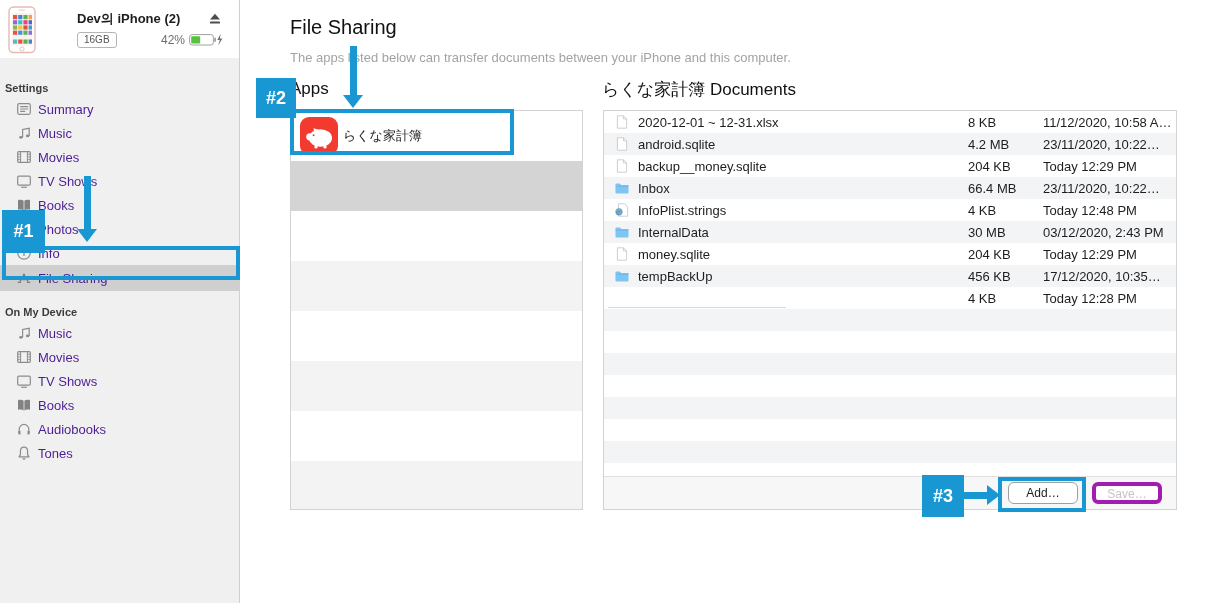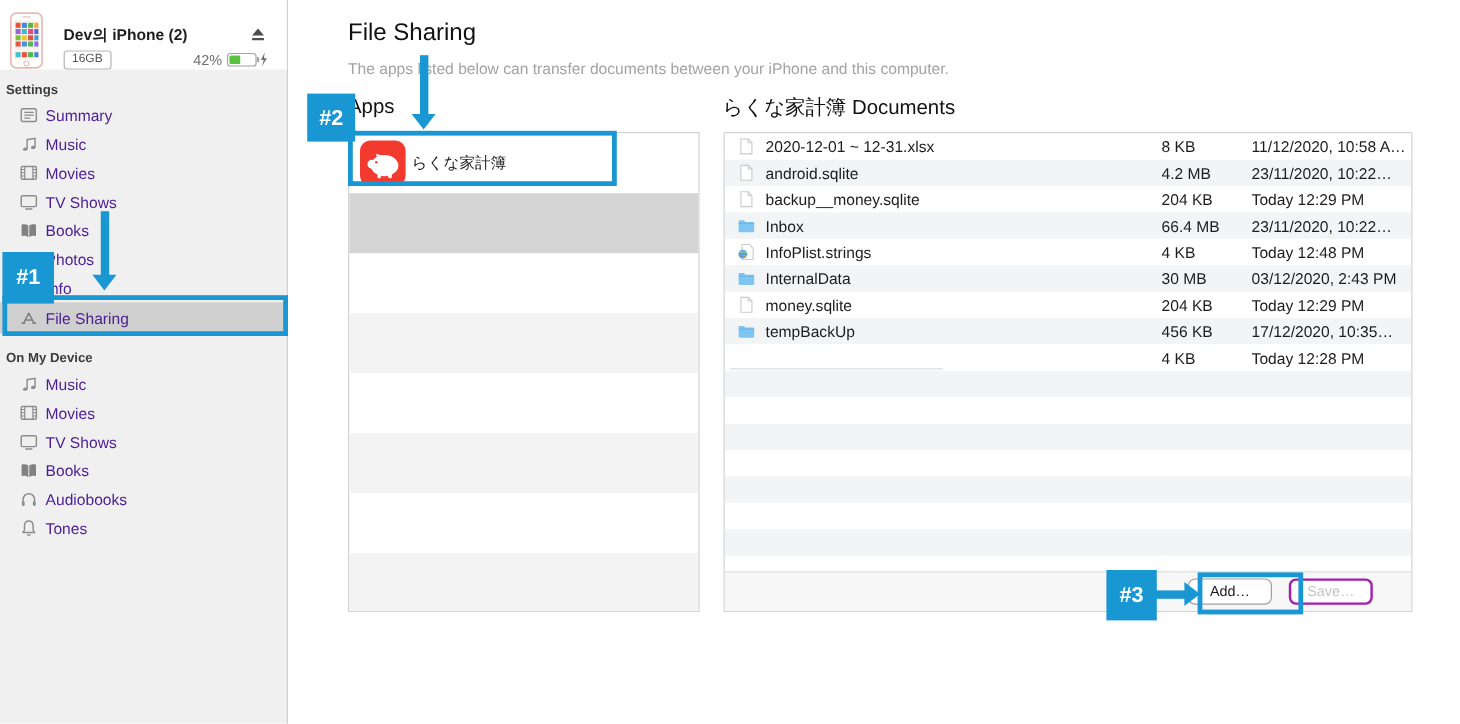--- a/index.html
+++ b/index.html
@@ -5,32 +5,32 @@
   html,body{margin:0;padding:0;}
   body{
     width:1217px;height:603px;position:relative;overflow:hidden;
     background:#ffffff;
     font-family:"Liberation Sans","DejaVu Sans",sans-serif;
     color:#1d1d1f;
     -webkit-font-smoothing:antialiased;
   }
   
   .sidebar{position:absolute;left:0;top:0;width:240px;height:603px;background:#f0f0f0;border-right:1px solid #cfcfcf;box-sizing:border-box;}
-  .device-header{height:58px;background:#ffffff;display:flex;align-items:flex-end;padding:0 16px 0 8px;box-sizing:border-box;}
+  .device-header{height:58px;background:#ffffff;display:flex;align-items:center;padding:0 16px 0 8px;box-sizing:border-box;gap:24px;}
   .device-thumb{width:30px;height:48px;flex:none;margin-top:2px;}
   .device-meta{flex:1;margin-left:15px;min-width:0;}
   .device-row1{display:flex;align-items:center;}
   .device-name{font-size:13px;font-weight:bold;color:#1d1d1f;flex:1;white-space:nowrap;}
   .eject-btn{width:16px;height:16px;flex:none;cursor:pointer;}
   .device-row2{display:flex;align-items:center;margin-top:4px;}
   .capacity-badge{font-size:10px;color:#555;border:1px solid #b5b5b5;border-radius:3px;padding:1px 6px;line-height:12px;}
   .battery-wrap{margin-left:auto;display:flex;align-items:center;gap:4px;}
   .battery-pct{font-size:12px;color:#6e6e6e;}
   .side-header{font-size:11px;font-weight:bold;color:#3c3c3c;padding:0 0 0 5px;height:18px;line-height:18px;}
-  .side-header.first{margin-top:8px;}
+  .side-header.first{margin-top:21px;}
   .side-header.second{margin-top:12px;}
   .side-item{height:24px;display:flex;align-items:center;padding-left:16px;cursor:pointer;}
   .side-item.selected{background:#cfcfcf;height:26px;}
   .sic{width:16px;height:16px;flex:none;}
   .slabel{font-size:13px;color:#4c1d95;margin-left:3px;padding-left:0;}
   .side-item .slabel{margin-left:3px;}
   .side-item svg{margin-right:3px;}
   .side-item span{margin-left:0;}
   .side-item .slabel{margin-left:3px;}
   
@@ -49,21 +49,21 @@
   .docs-body{height:366px;overflow:hidden;}
   .doc-row{display:grid;grid-template-columns:34px 330px 75px 1fr;align-items:center;height:22px;font-size:13px;position:relative;cursor:default;}
   .doc-row.stripe{background:#f2f4f5;}
   .doc-ic{width:16px;height:16px;margin-left:10px;}
   .doc-name,.doc-size,.doc-date{white-space:nowrap;overflow:hidden;}
   .doc-date{padding-right:2px;}
   .doc-row.renaming::after{content:"";position:absolute;left:4px;top:20px;width:178px;border-bottom:1px solid #d9d9d9;}
   .docs-footer{height:32px;border-top:1px solid #e0e0e0;background:#f7f7f7;display:flex;align-items:center;justify-content:flex-end;}
   .btn{height:22px;min-width:70px;border-radius:6px;background:#fff;font-size:12px;font-family:inherit;cursor:pointer;}
   .btn-add{border:1px solid #9f9f9f;color:#1d1d1f;margin-right:14px;}
-  .btn-save{border:2px solid #a21caf;color:#c4c4c4;margin-right:32px;cursor:default;}
+  .btn-save{border:4px solid #a21caf;color:#c4c4c4;margin-right:14px;cursor:default;}
   
   .badge{position:absolute;background:var(--accent);color:#fff;font-weight:bold;font-size:18px;display:flex;align-items:center;justify-content:center;z-index:30;}
   .ann-box{position:absolute;border:4px solid var(--accent);box-sizing:border-box;z-index:25;pointer-events:none;}
   .arr-shaft-v{position:absolute;width:7px;background:var(--accent);z-index:28;}
   .arr-head-v{position:absolute;width:0;height:0;border-left:10px solid transparent;border-right:10px solid transparent;border-top:13px solid var(--accent);z-index:28;}
   .arr-shaft-h{position:absolute;height:7px;background:var(--accent);z-index:28;}
   .arr-head-h{position:absolute;width:0;height:0;border-top:10px solid transparent;border-bottom:10px solid transparent;border-left:13px solid var(--accent);z-index:28;}
 </style>
 </head>
 <body>

